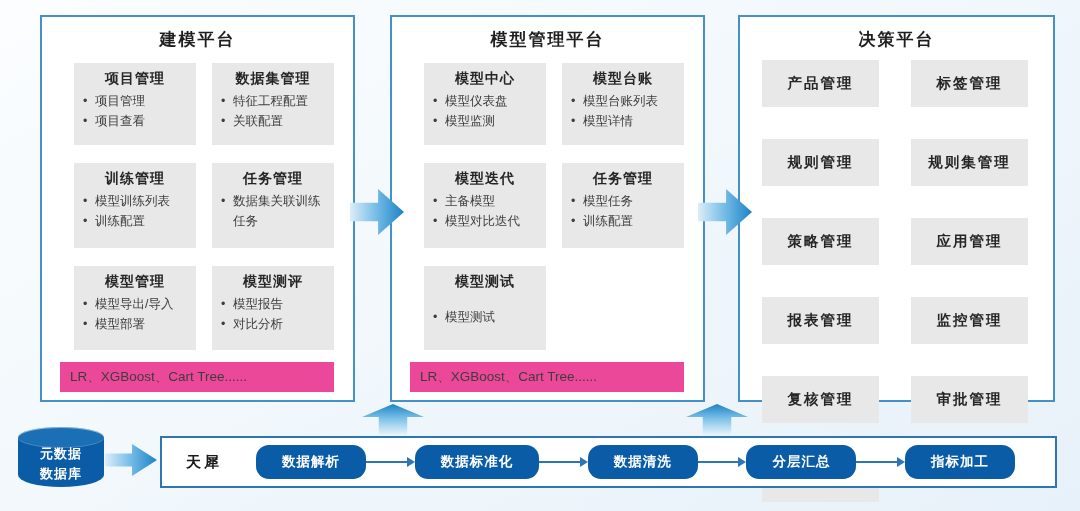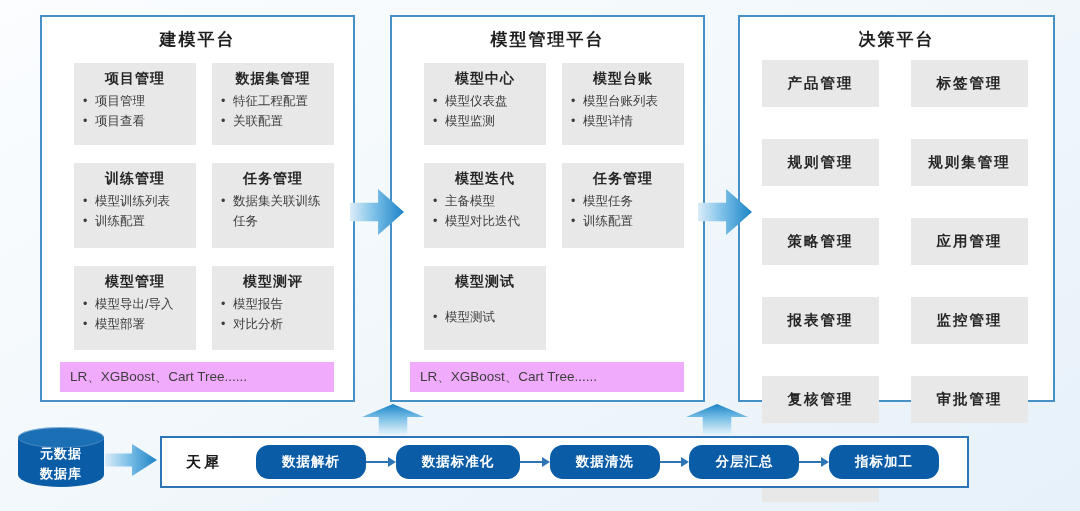--- a/index.html
+++ b/index.html
@@ -39,21 +39,21 @@
   .card ul{ margin-top:3px; padding-left:9px; padding-right:3px; list-style:none; }
   .card li{
     position:relative; padding-left:12px;
     font-size:12.5px; color:#3d3d3d; line-height:1.62;
   }
   .card li::before{ content:"•"; position:absolute; left:0; top:0; color:#3d3d3d; }
   .card--spread ul{ margin-top:16px; }
 
   .algo-bar{
     position:absolute; left:18px; right:19px; top:345px; height:30px;
-    background:#f0abfc; font-size:13.5px; color:#3d3d3d;
+    background:#ec4899; font-size:13.5px; color:#3d3d3d;
     line-height:30px; padding-left:10px;
   }
 
   
   .btn-grid{
     position:absolute; left:22px; right:25px; top:43px;
     display:grid; grid-template-columns:1fr 1fr;
     grid-auto-rows:47px; column-gap:8px; row-gap:9px;gap:32px;
   }
   .dbtn{
@@ -91,23 +91,23 @@
     background:#1b6fb5; border-radius:50%;
     box-shadow:inset 0 1px 0 rgba(255,255,255,.45), 0 1px 0 rgba(255,255,255,.25);
   }
   .ds-label{
     position:absolute; left:0; top:17px; width:100%; text-align:center;
     color:#fff; font-size:13px; font-weight:bold; line-height:1.5; letter-spacing:1px;
   }
 
   
   .pipeline{
-    position:absolute; left:160px; top:436px; width:809px; height:52px;
+    position:absolute; left:160px; top:436px; width:897px; height:52px;
     background:#fff; border:2px solid #2e75b6;
-    display:flex; align-items:center; padding:0 28px 0 24px;
+    display:flex; align-items:center; padding:0 40px 0 24px;
   }
   .pipe-label{
     font-size:15px; font-weight:bold; color:#1a1a1a;
     letter-spacing:3px; margin-right:34px; white-space:nowrap;
   }
   .pill{
     background:#0b5ca6; color:#fff; font-size:13.5px; font-weight:bold;
     height:34px; line-height:34px; padding:0 26px; border-radius:13px;
     letter-spacing:1px; white-space:nowrap;
   }

